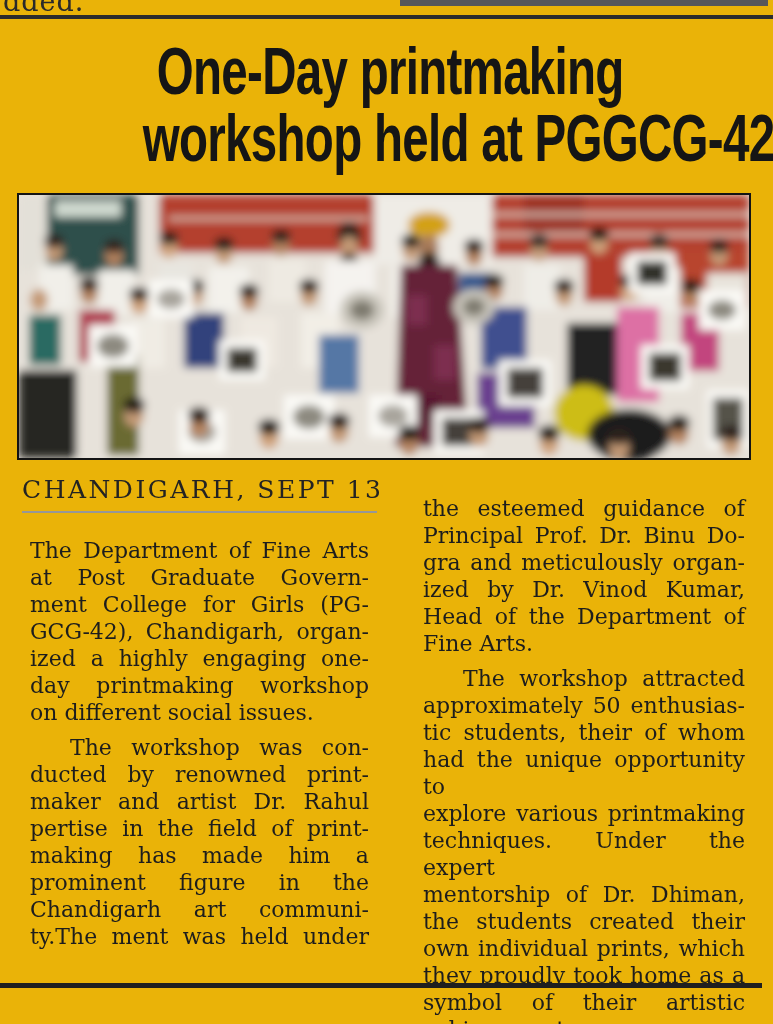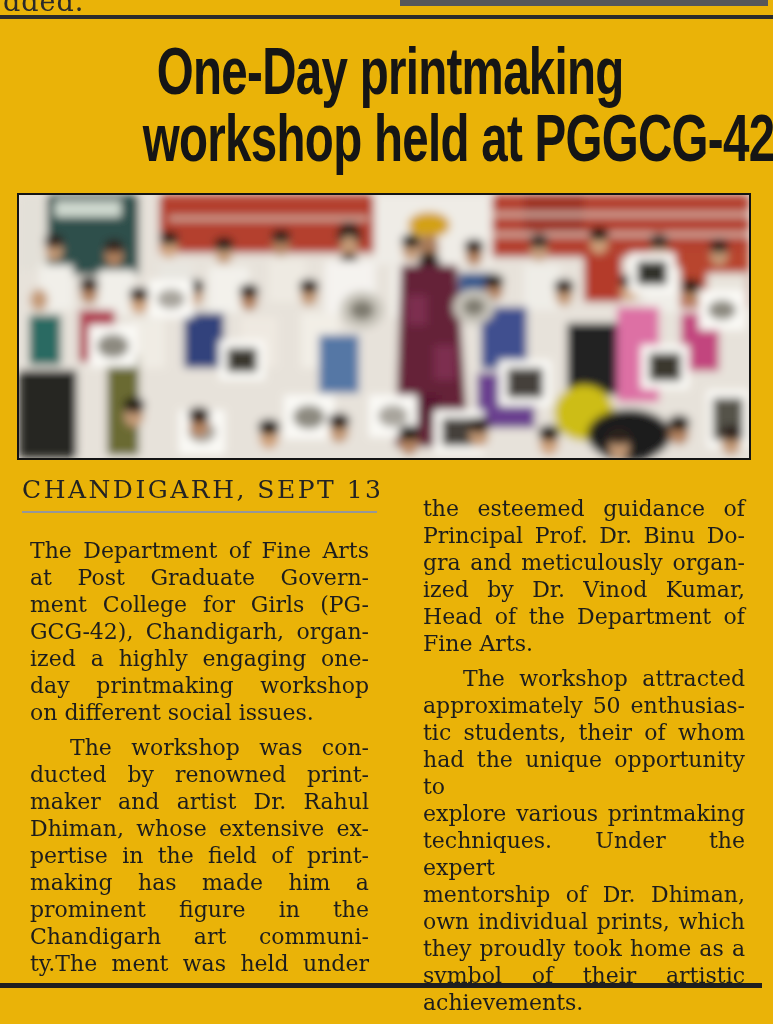--- a/index.html
+++ b/index.html
@@ -287,21 +287,20 @@
             <div class="line">ment College for Girls (PG-</div>
             <div class="line">GCG-42), Chandigarh, organ-</div>
             <div class="line">ized a highly engaging one-</div>
             <div class="line">day printmaking workshop</div>
             <div class="line last">on different social issues.</div>
           </div>
           <div class="para">
             <div class="line indent">The workshop was con-</div>
             <div class="line">ducted by renowned print-</div>
             <div class="line">maker and artist Dr. Rahul</div>
-            <div class="line">Dhiman, whose extensive ex-</div>
             <div class="line">pertise in the field of print-</div>
             <div class="line">making has made him a</div>
             <div class="line">prominent figure in the</div>
             <div class="line">Chandigarh art communi-</div>
             <div class="line">ty.The ment was held under</div>
           </div>
         </div>
     </div>
     <div class="col col-right">
       <div class="paras" id="col-right-paras">
@@ -314,20 +313,21 @@
             <div class="line last">Fine Arts.</div>
           </div>
           <div class="para">
             <div class="line indent">The workshop attracted</div>
             <div class="line">approximately 50 enthusias-</div>
             <div class="line">tic students, their of whom</div>
             <div class="line">had the unique opportunity to</div>
             <div class="line">explore various printmaking</div>
             <div class="line">techniques. Under the expert</div>
             <div class="line">mentorship of Dr. Dhiman,</div>
+            <div class="line">the students created their</div>
             <div class="line">own individual prints, which</div>
             <div class="line">they proudly took home as a</div>
             <div class="line">symbol of their artistic</div>
             <div class="line last">achievements.</div>
           </div>
         </div>
     </div>
   </div>
 
   <div class="bottom-rule"></div>

